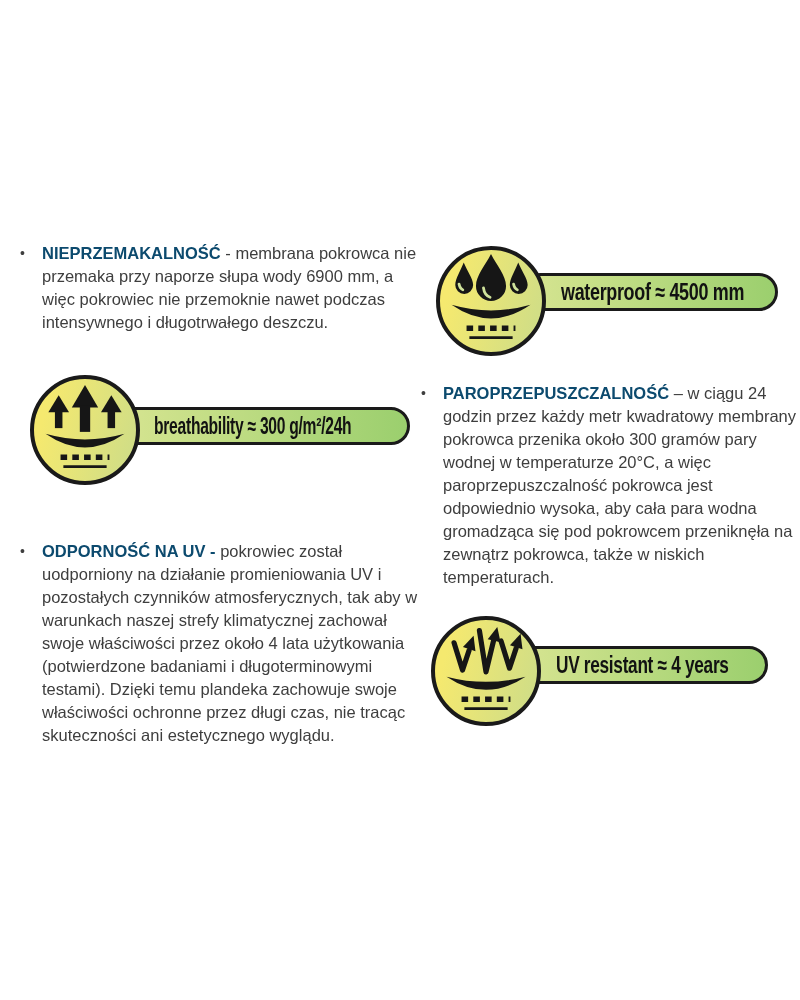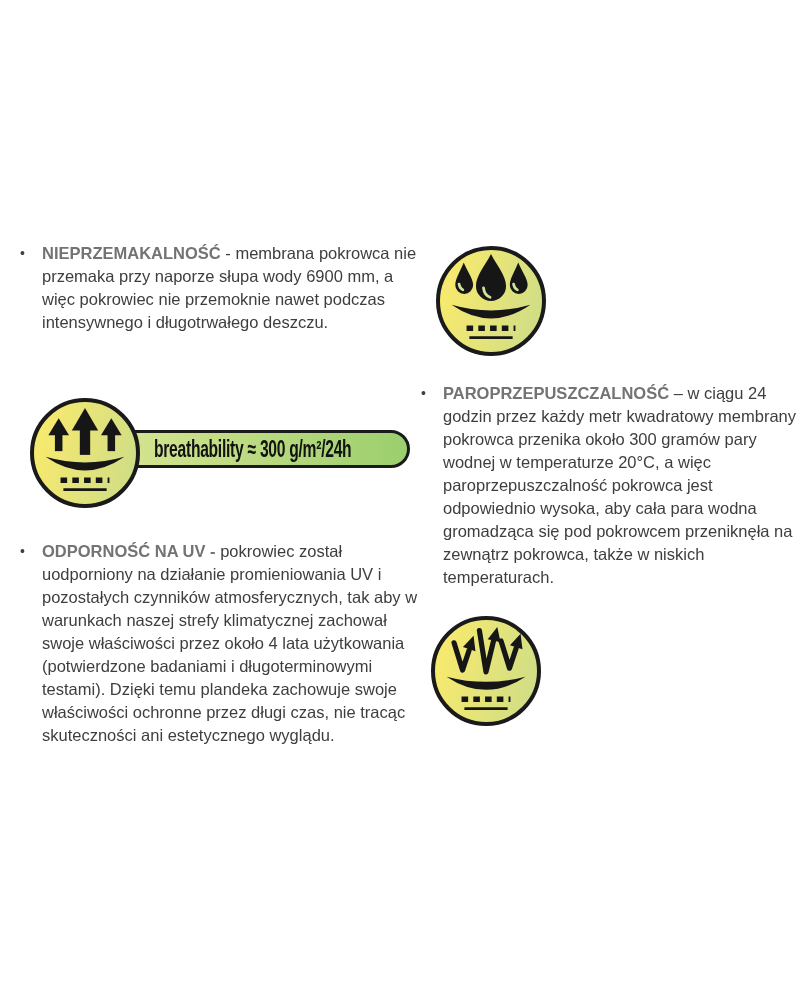--- a/index.html
+++ b/index.html
@@ -17,21 +17,21 @@
   }
   .bullet{
     position:absolute;display:flex;color:var(--text);
     font-size:16.5px;line-height:23px;
   }
   .bullet .marker{
     flex:0 0 14px;margin-right:8px;font-size:14px;line-height:23px;
     text-align:left;color:var(--text);
   }
   .bullet .btext{margin:0;}
-  .bullet .btext b{font-weight:700;color:#737373;}
+  .bullet .btext b{font-weight:700;color:#0c4a6e;}
   .badge{position:absolute;width:360px;height:118px;}
   .badge .pill{
     position:absolute;height:38px;box-sizing:border-box;
     border:3px solid var(--outline);
     border-radius:11px 21px 21px 11px;
     background:linear-gradient(90deg,var(--pill-from),var(--pill-to));
     display:flex;align-items:center;
     padding-left:28px;z-index:1;white-space:nowrap;
   }
   .badge .pill .pill-label{
@@ -48,20 +48,23 @@
 </style>
 </head>
 <body>
 
 <div class="bullet" style="left:20px;top:242px;width:398px;">
   <span class="marker">•</span>
   <p class="btext"><b>NIEPRZEMAKALNOŚĆ</b><span> - membrana pokrowca nie przemaka przy naporze słupa wody 6900 mm, a więc pokrowiec nie przemoknie nawet podczas intensywnego i długotrwałego deszczu.</span></p>
 </div>
 
 <div class="badge" style="left:436px;top:246px;">
+  <div class="pill" style="left:94px;top:27px;width:248px;--sx:0.78;">
+    <span class="pill-label">waterproof ≈ 4500 mm</span>
+  </div>
   <div class="circle">
     <svg viewBox="0 0 100 100" width="94" height="94" aria-hidden="true">
       <g fill="#161616">
         <path d="M50 0 C44 12 34 23 34 34 a16 16 0 0 0 32 0 C66 23 56 12 50 0 Z"></path>
         <path d="M21 9 C18 17 12 26 12 33 a9.5 9.5 0 0 0 19 0 C31 26 24 17 21 9 Z"></path>
         <path d="M79 9 C76 17 70 26 70 33 a9.5 9.5 0 0 0 19 0 C89 26 82 17 79 9 Z"></path>
         <path d="M8 54 Q50 83 92 54 Q50 66 8 54 Z"></path>
       </g>
       <g stroke="#cfe29b" stroke-width="3" fill="none" stroke-linecap="round">
         <path d="M42 36 q1 8 7 10"></path>
@@ -69,21 +72,21 @@
         <path d="M74 32 q1 5 4 6"></path>
       </g>
       <g stroke="#161616">
         <line x1="24" y1="79" x2="76" y2="79" stroke-width="6" stroke-dasharray="7 5.5"></line>
         <line x1="27" y1="89" x2="73" y2="89" stroke-width="3"></line>
       </g>
     </svg>
   </div>
 </div>
 
-<div class="badge" style="left:30px;top:398px;">
+<div class="badge" style="left:30px;top:375px;">
   <div class="pill" style="left:93px;top:32px;width:287px;--sx:0.68;">
     <span class="pill-label">breathability ≈ 300 g/m²/24h</span>
   </div>
   <div class="circle">
     <svg viewBox="0 0 100 100" width="94" height="94" aria-hidden="true">
       <g fill="#161616">
         <polygon points="50,2 36,26 64,26"></polygon>
         <rect x="44.5" y="24" width="11" height="28"></rect>
         <polygon points="22,13 11,31 33,31"></polygon>
         <rect x="18" y="29" width="8" height="19"></rect>
@@ -103,20 +106,23 @@
   <span class="marker">•</span>
   <p class="btext"><b>PAROPRZEPUSZCZALNOŚĆ</b><span> – w ciągu 24 godzin przez każdy metr kwadratowy membrany pokrowca przenika około 300 gramów pary wodnej w temperaturze 20°C, a więc paroprzepuszczalność pokrowca jest odpowiednio wysoka, aby cała para wodna gromadząca się pod pokrowcem przeniknęła na zewnątrz pokrowca, także w niskich temperaturach.</span></p>
 </div>
 
 <div class="bullet" style="left:20px;top:540px;width:398px;">
   <span class="marker">•</span>
   <p class="btext"><b>ODPORNOŚĆ NA UV -</b><span> pokrowiec został uodporniony na działanie promieniowania UV i pozostałych czynników atmosferycznych, tak aby w warunkach naszej strefy klimatycznej zachował swoje właściwości przez około 4 lata użytkowania (potwierdzone badaniami i długoterminowymi testami). Dzięki temu plandeka zachowuje swoje właściwości ochronne przez długi czas, nie tracąc skuteczności ani estetycznego wyglądu.</span></p>
 </div>
 
 <div class="badge" style="left:431px;top:616px;">
+  <div class="pill" style="left:94px;top:30px;width:243px;--sx:0.75;">
+    <span class="pill-label">UV resistant ≈ 4 years</span>
+  </div>
   <div class="circle">
     <svg viewBox="0 0 100 100" width="94" height="94" aria-hidden="true">
       <g stroke="#161616" stroke-width="5.5" fill="none" stroke-linecap="round" stroke-linejoin="round">
         <path d="M16 20 L25 49 L32 28"></path>
         <path d="M43 7 L50 51 L58 18"></path>
         <path d="M66 18 L75 47 L82 26"></path>
       </g>
       <g fill="#161616">
         <polygon points="0,-9 -7,6 7,6" transform="translate(34,21) rotate(18)"></polygon>
         <polygon points="0,-9 -7,6 7,6" transform="translate(60,12) rotate(13)"></polygon>

